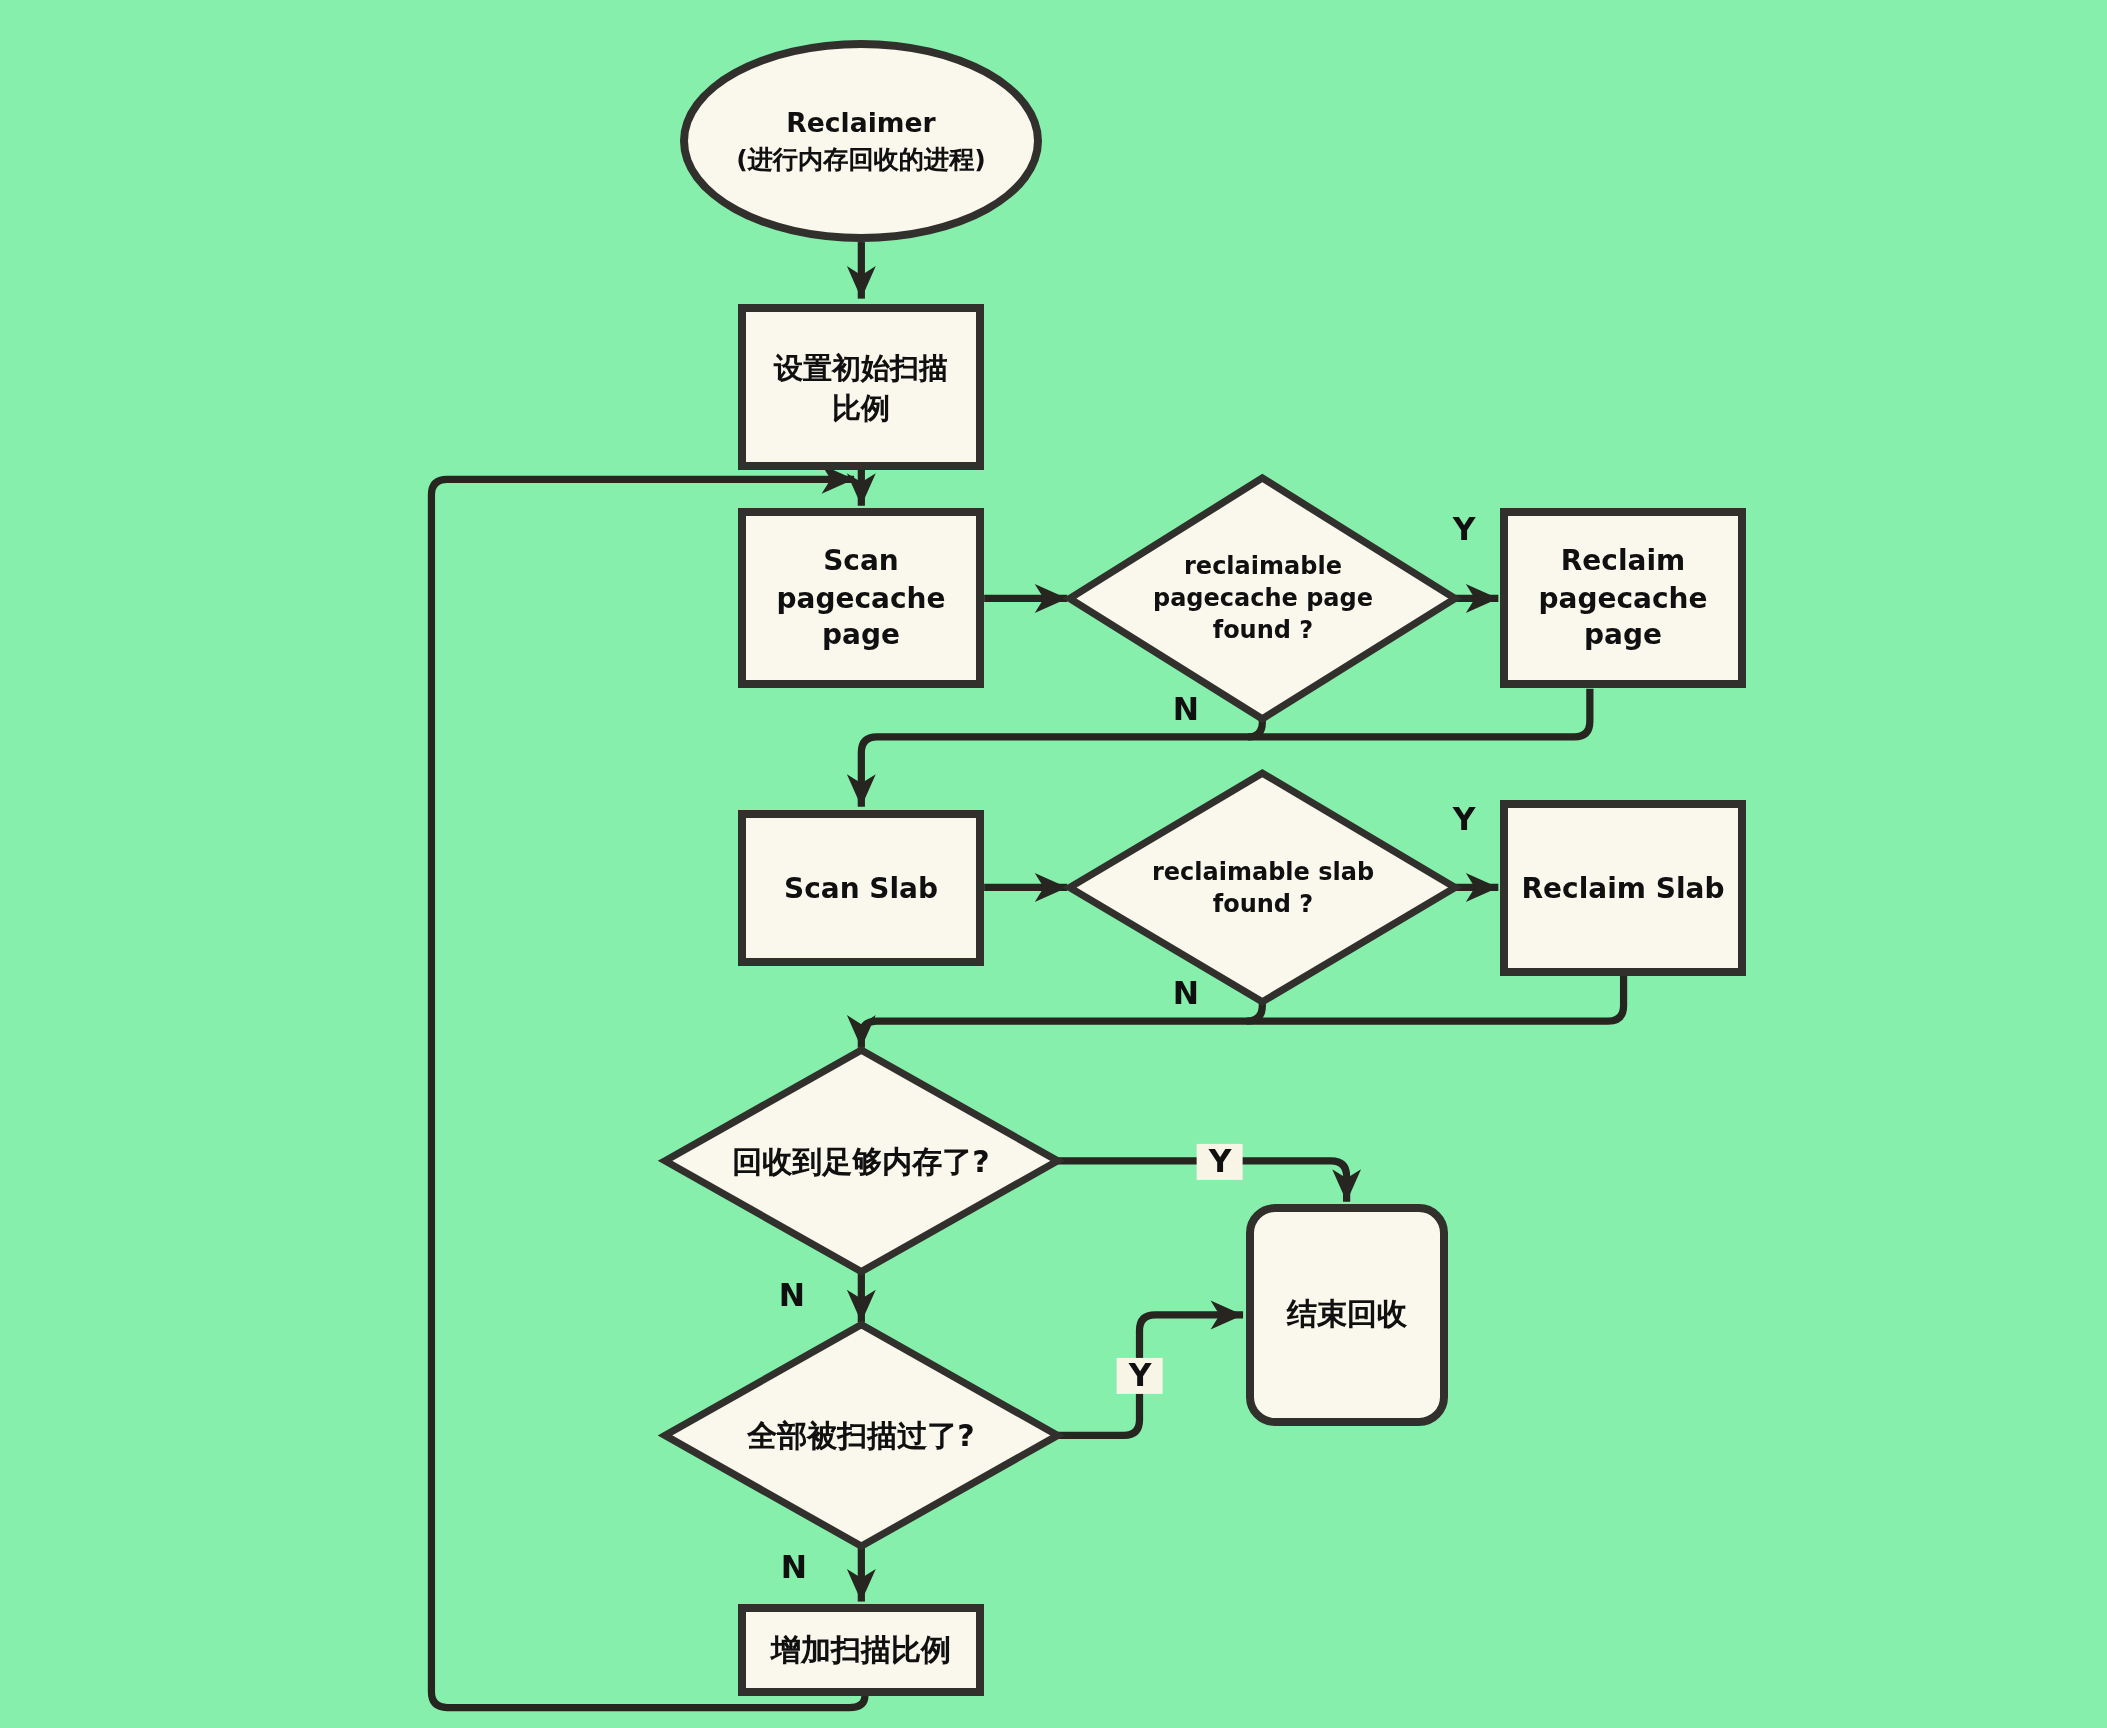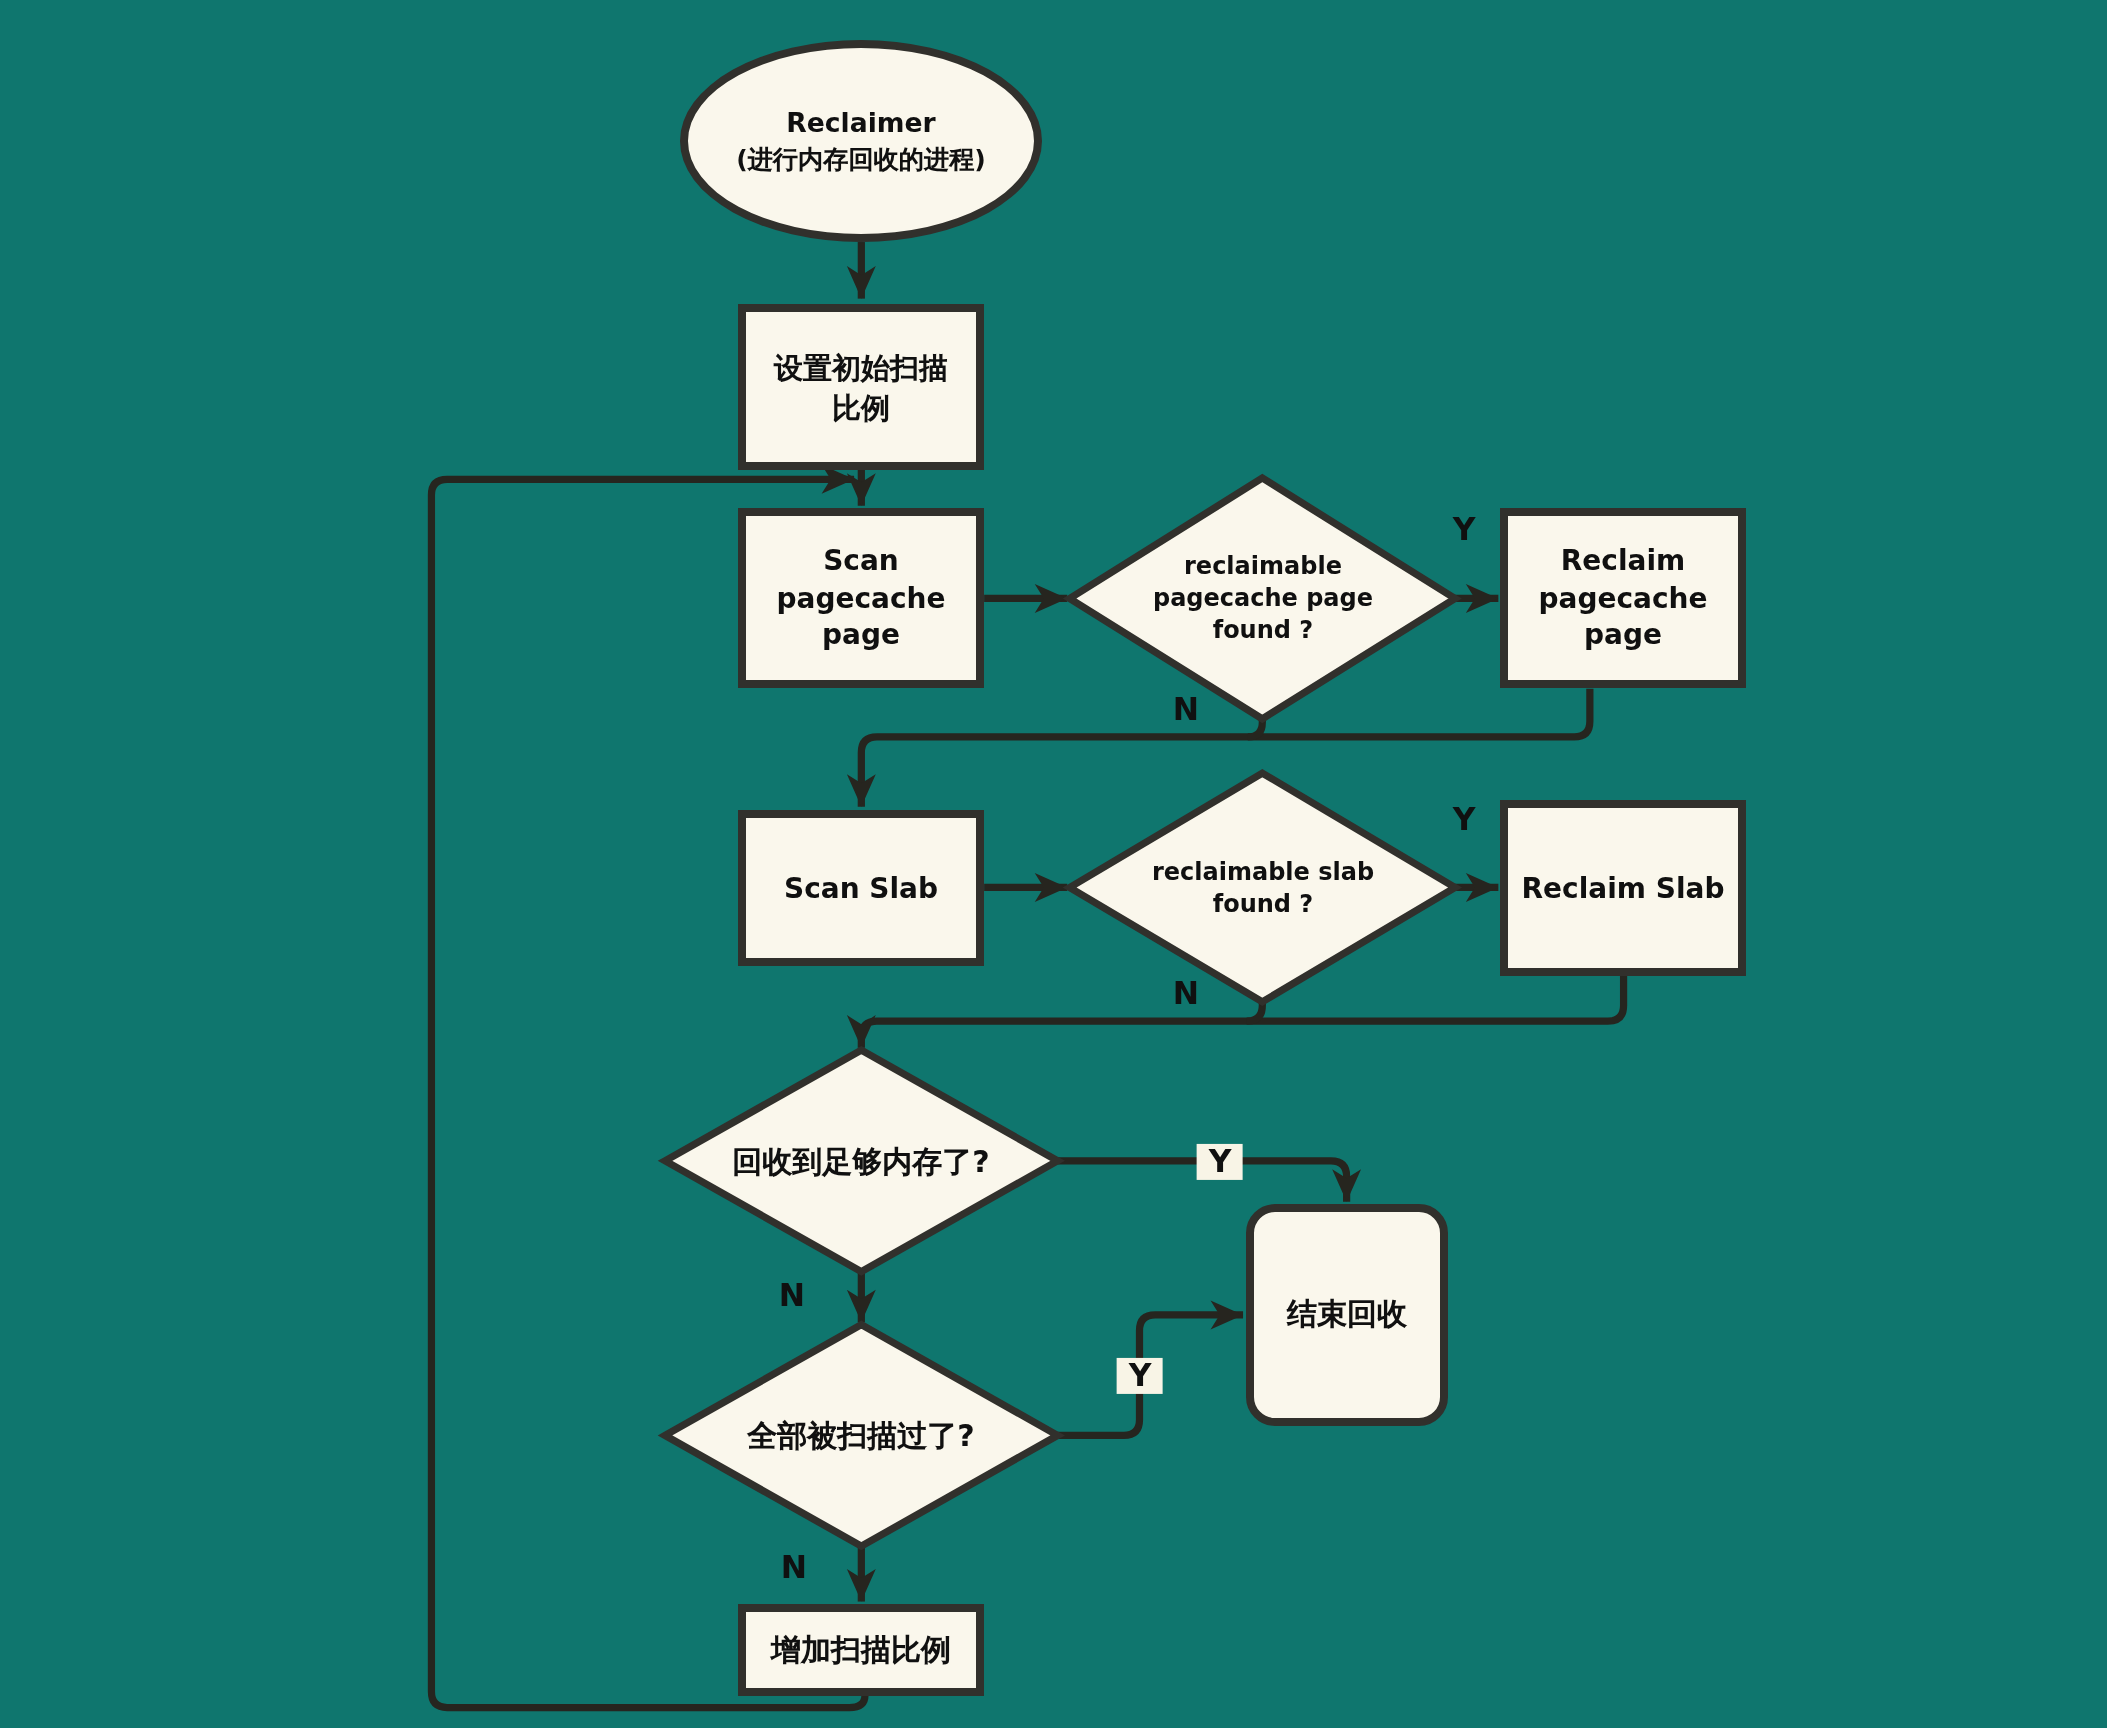--- a/index.html
+++ b/index.html
@@ -1,16 +1,16 @@
 <!DOCTYPE html>
 <html style="font-size:9.6px"><head>
 <meta charset="utf-8">
 <style>
   html,body{margin:0;padding:0;background:#f8f4e6;}
-  .viewport{position:relative;width:2108px;height:1729px;background:#0f766e;overflow:hidden;}
+  .viewport{position:relative;width:2108px;height:1729px;background:#86efac;overflow:hidden;}
   .stage{position:absolute;left:0;top:0;width:1054px;height:864px;
          transform:scale(2);transform-origin:0 0;
          font-family:"DejaVu Sans","Liberation Sans",sans-serif;color:#101010;}
   .stage svg{position:absolute;left:0;top:0;}
   .node{position:absolute;display:flex;align-items:center;justify-content:center;
         text-align:center;font-weight:bold;box-sizing:border-box;}
   .lbl{white-space:pre-line;display:block;}
   .rect{background:#faf7ec;border:4.2px solid #31302c;}
   .ellipse{background:#faf7ec;border:4.2px solid #31302c;border-radius:50%;}
   .rounded{background:#faf7ec;border:4.2px solid #31302c;border-radius:14.5px;}

